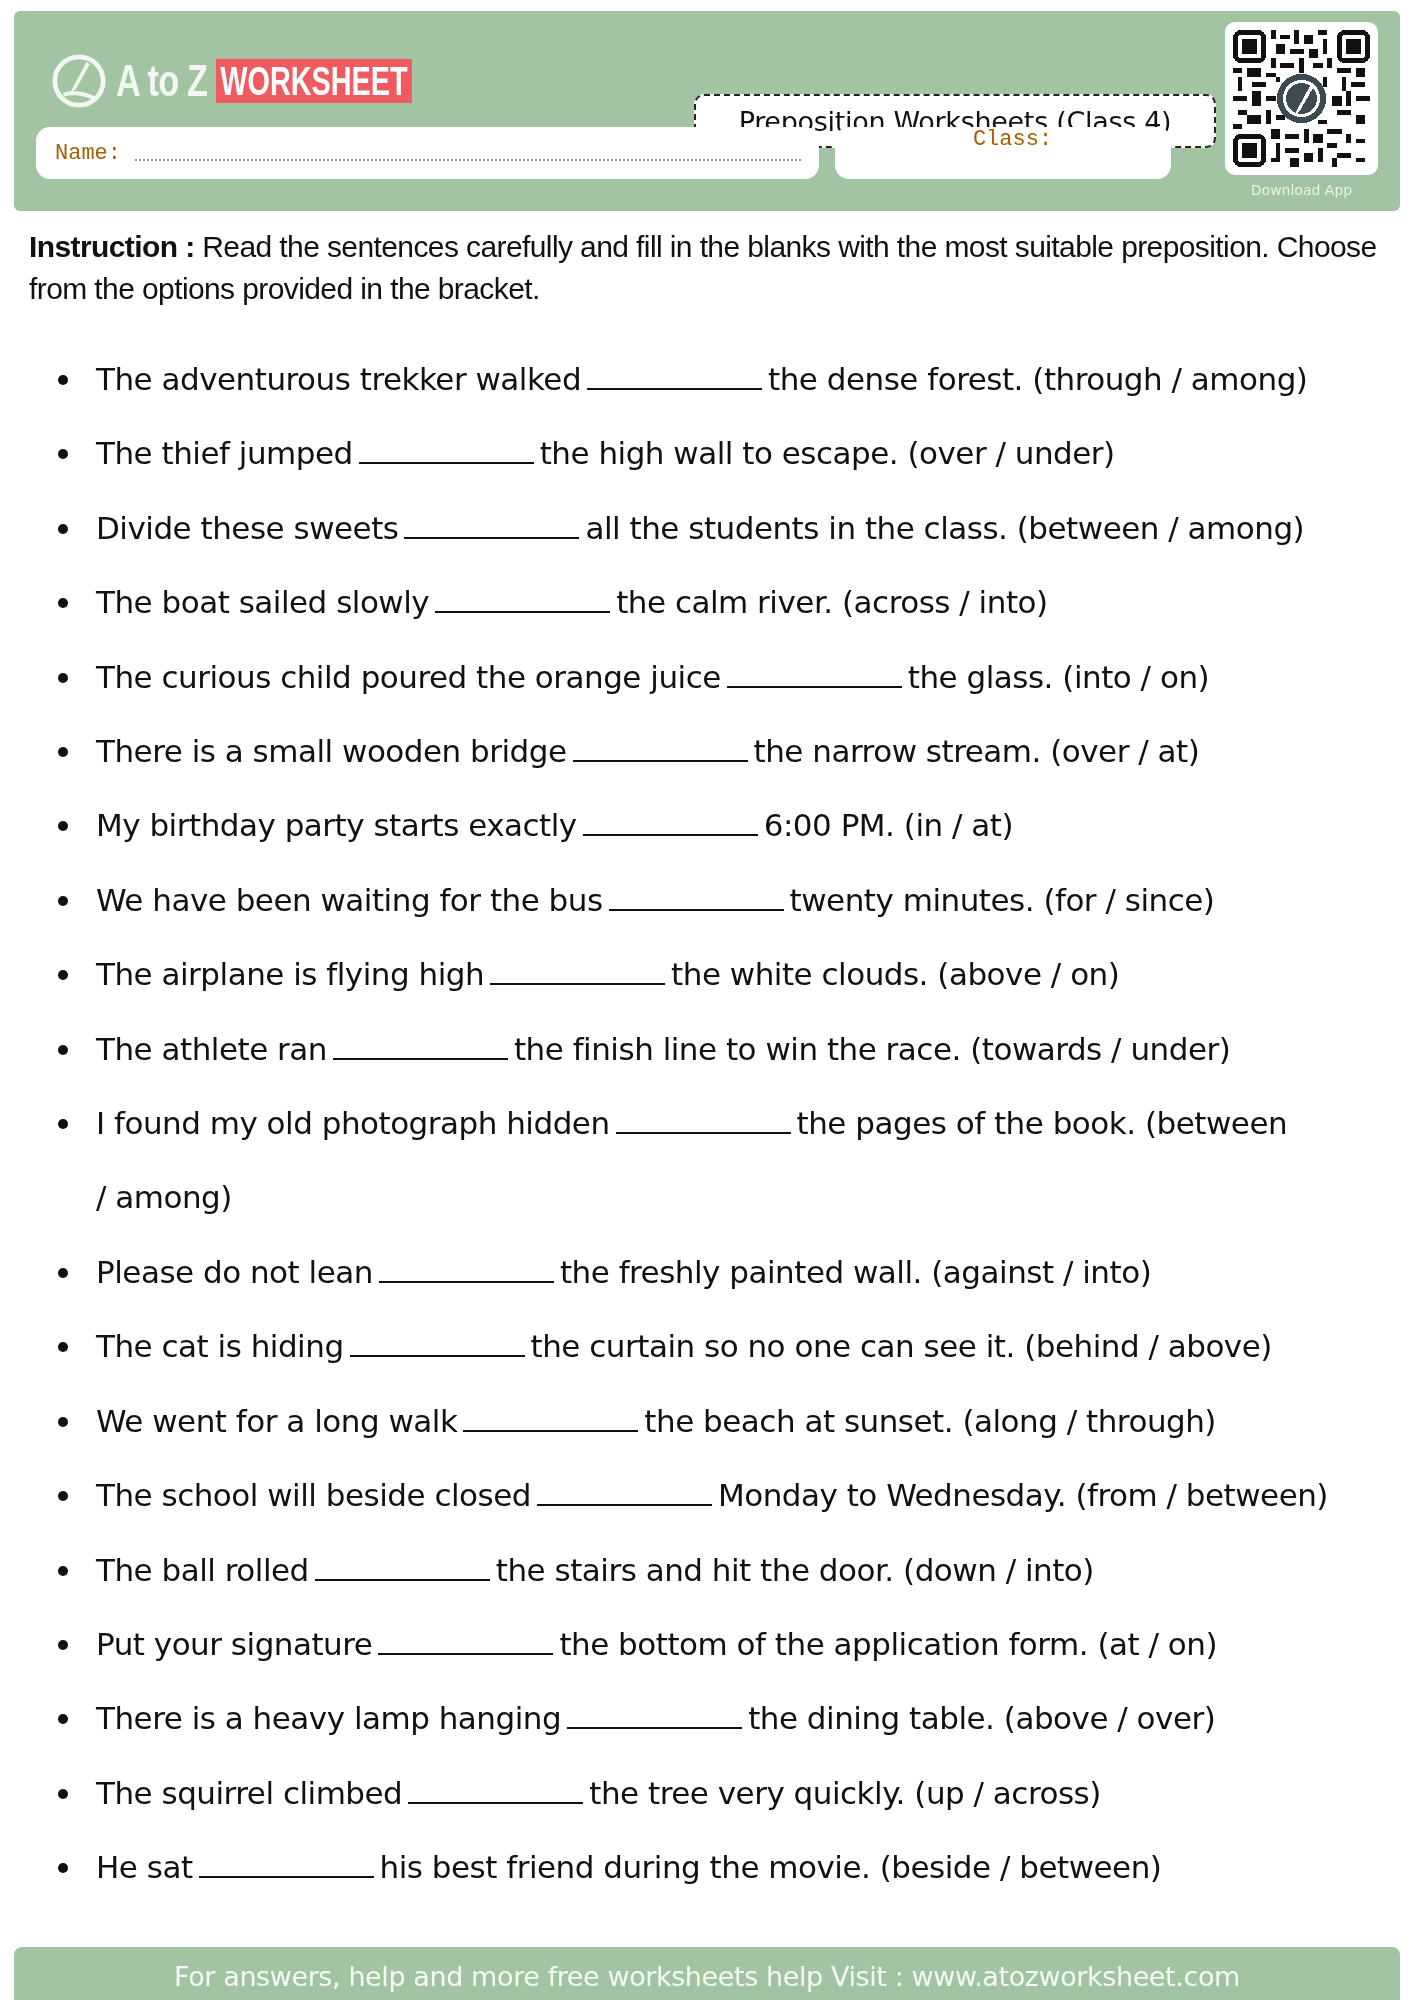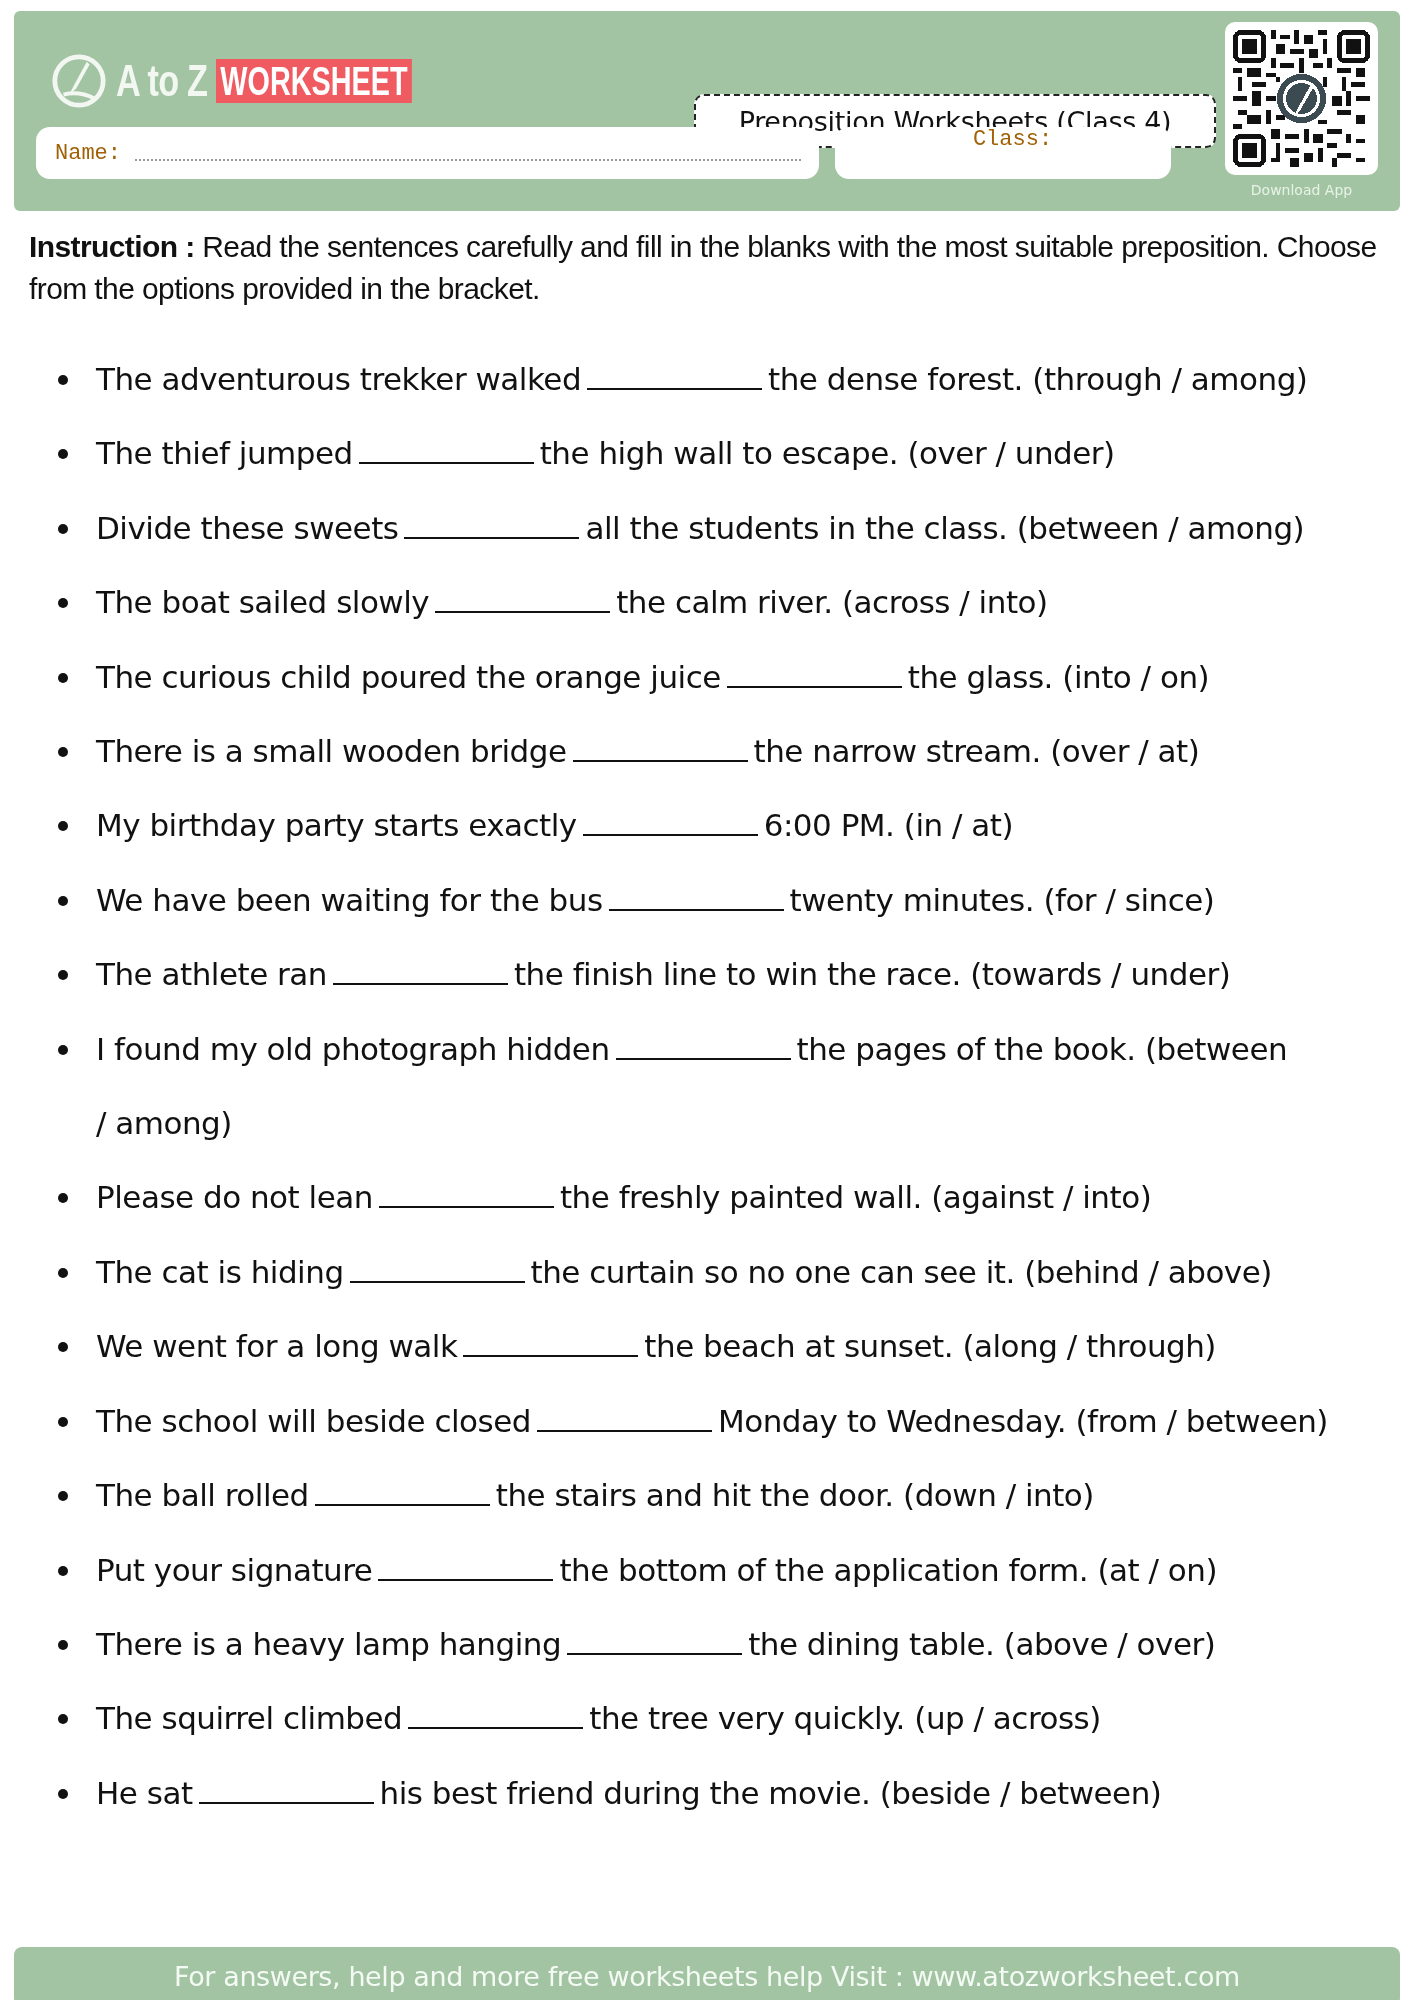--- a/index.html
+++ b/index.html
@@ -182,20 +182,21 @@
 
 <ul class="questions">
   <li class="q"><span>The adventurous trekker walked</span><span class="blank"></span><span>the dense forest. (through / among)</span></li>
   <li class="q"><span>The thief jumped</span><span class="blank"></span><span>the high wall to escape. (over / under)</span></li>
   <li class="q"><span>Divide these sweets</span><span class="blank"></span><span>all the students in the class. (between / among)</span></li>
   <li class="q"><span>The boat sailed slowly</span><span class="blank"></span><span>the calm river. (across / into)</span></li>
   <li class="q"><span>The curious child poured the orange juice</span><span class="blank"></span><span>the glass. (into / on)</span></li>
   <li class="q"><span>There is a small wooden bridge</span><span class="blank"></span><span>the narrow stream. (over / at)</span></li>
   <li class="q"><span>My birthday party starts exactly</span><span class="blank"></span><span>6:00 PM. (in / at)</span></li>
   <li class="q"><span>We have been waiting for the bus</span><span class="blank"></span><span>twenty minutes. (for / since)</span></li>
+  <li class="q"><span>The airplane is flying high</span><span class="blank"></span><span>the white clouds. (above / on)</span></li>
   <li class="q"><span>The athlete ran</span><span class="blank"></span><span>the finish line to win the race. (towards / under)</span></li>
   <li class="q wrap"><span>I found my old photograph hidden</span><span class="blank"></span><span>the pages of the book. (between / among)</span></li>
   <li class="q"><span>Please do not lean</span><span class="blank"></span><span>the freshly painted wall. (against / into)</span></li>
   <li class="q"><span>The cat is hiding</span><span class="blank"></span><span>the curtain so no one can see it. (behind / above)</span></li>
   <li class="q"><span>We went for a long walk</span><span class="blank"></span><span>the beach at sunset. (along / through)</span></li>
   <li class="q"><span>The school will beside closed</span><span class="blank"></span><span>Monday to Wednesday. (from / between)</span></li>
   <li class="q"><span>The ball rolled</span><span class="blank"></span><span>the stairs and hit the door. (down / into)</span></li>
   <li class="q"><span>Put your signature</span><span class="blank"></span><span>the bottom of the application form. (at / on)</span></li>
   <li class="q"><span>There is a heavy lamp hanging</span><span class="blank"></span><span>the dining table. (above / over)</span></li>
   <li class="q"><span>The squirrel climbed</span><span class="blank"></span><span>the tree very quickly. (up / across)</span></li>

